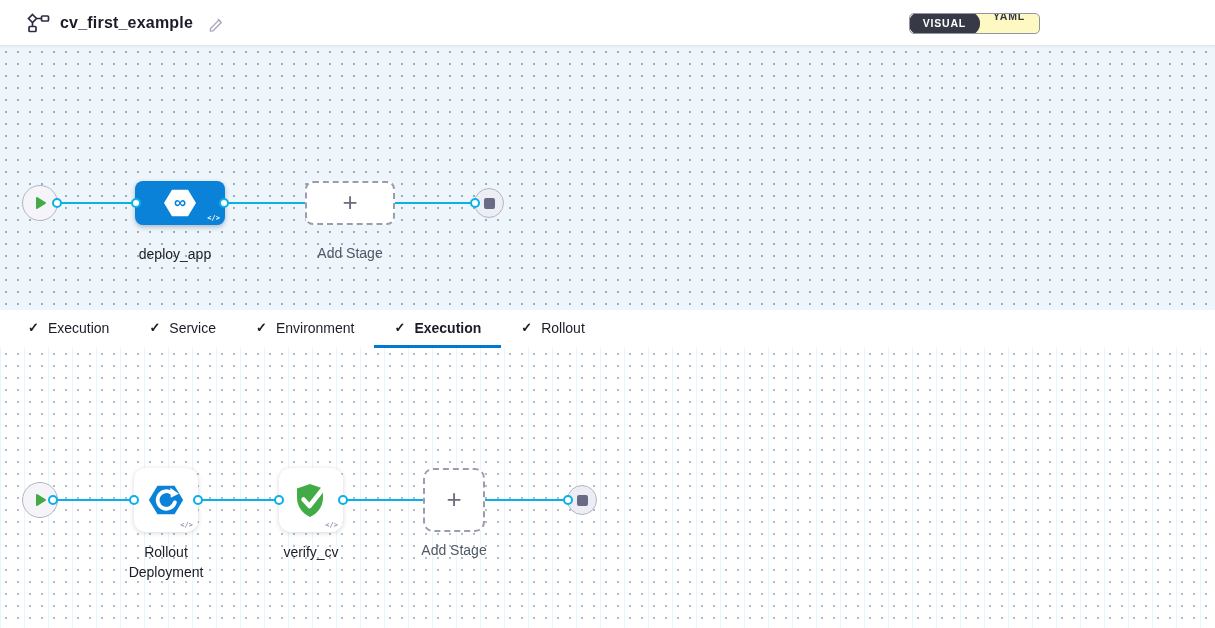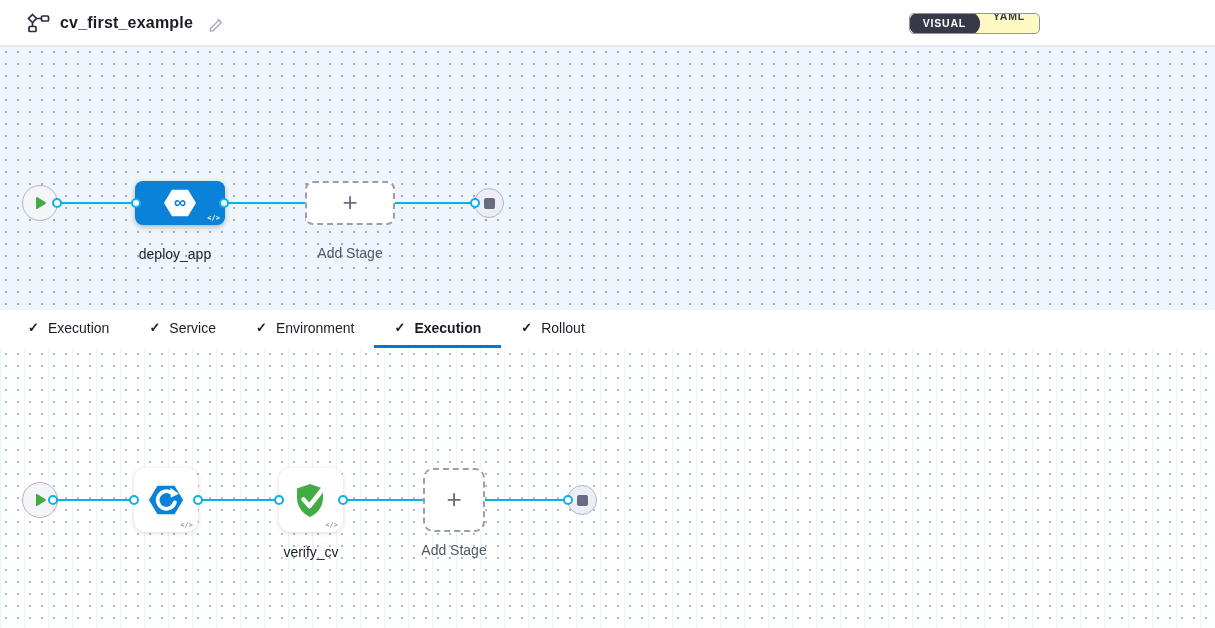--- a/index.html
+++ b/index.html
@@ -194,15 +194,16 @@
 
   <div class="add-box" style="left:423px; top:120px; width:62px; height:64px; border-radius:10px;">
     <span class="plus">+</span>
   </div>
 
   <div class="port" style="left:563px; top:147px;"></div>
   <div class="terminal end" style="left:567px; top:137px;">
     <div class="stop-square"></div>
   </div>
 
+  <div class="node-label narrow" style="left:116px; top:194px;">Rollout Deployment</div>
   <div class="node-label" style="left:241px; top:194px;">verify_cv</div>
   <div class="node-label muted" style="left:384px; top:192px;">Add Stage</div>
 </div>
 
 </body></html>

